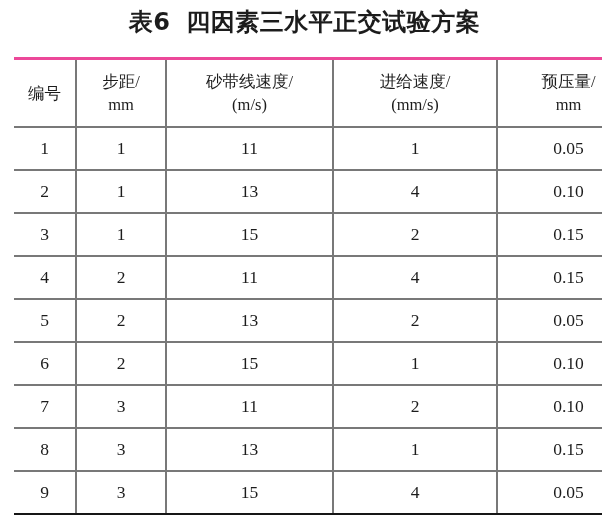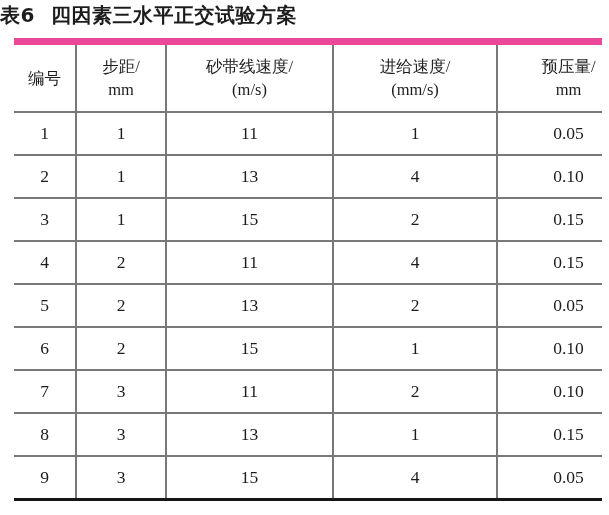--- a/index.html
+++ b/index.html
@@ -7,38 +7,39 @@
     padding: 0;
     background: #ffffff;
   }
   body {
     width: 609px;
     height: 515px;
     overflow: hidden;
     color: #1c1c1c;
   }
   .caption {
-    text-align: left;
+    text-align: center;
     font-family: "DejaVu Sans", "Liberation Sans", sans-serif;
     font-weight: bold;
-    font-size: 20px;
+    font-size: 24px;
     line-height: 30px;
+    padding-top: 7px;
     letter-spacing: 0.5px;
   }
   .caption .cap-label {
     margin-right: 16px;
   }
   table.otable {
     table-layout: fixed;
     border-collapse: collapse;
     margin-left: 14px;
-    margin-top: 8px;
+    margin-top: 20px;
     width: 588px;
     font-family: "Liberation Serif", "DejaVu Serif", serif;
-    border-top: 7px solid #ec4899;
+    border-top: 3px solid #ec4899;
     border-bottom: 3px solid #161616;
   }
   .otable th, .otable td {
     border: 2px solid #787878;
     text-align: center;
     vertical-align: middle;
     padding: 0;
     font-weight: normal;
     color: #1c1c1c;
   }

